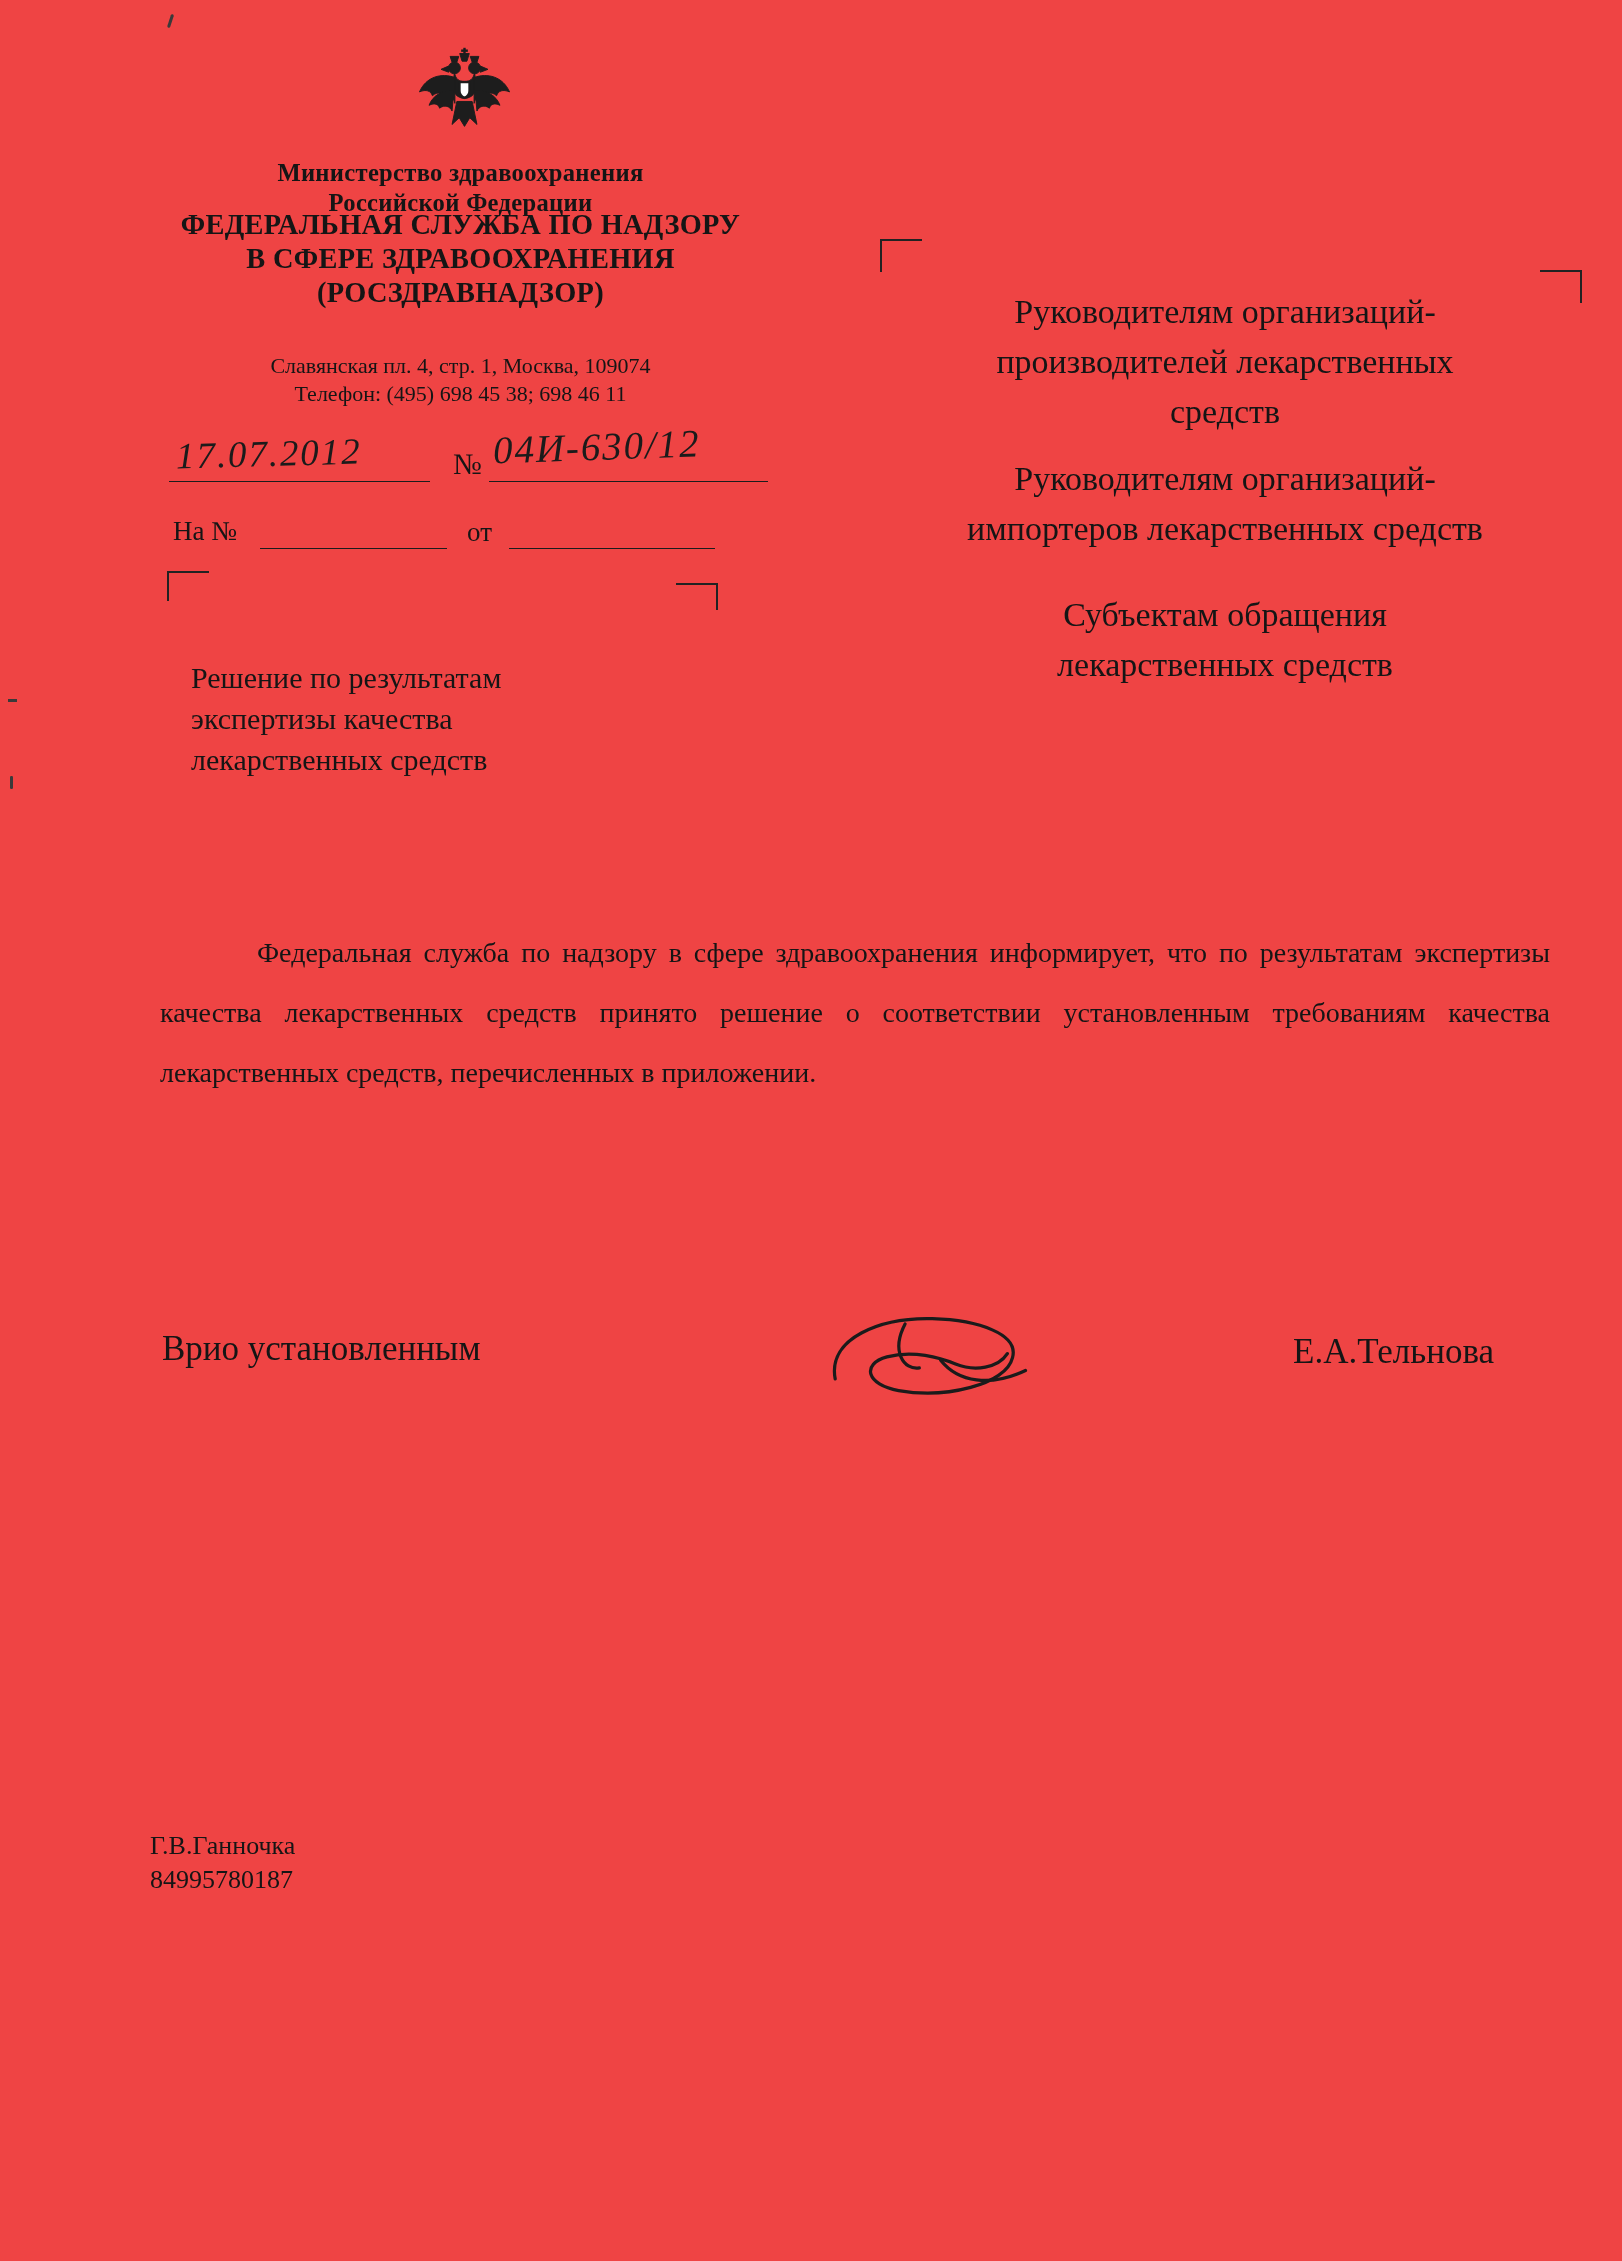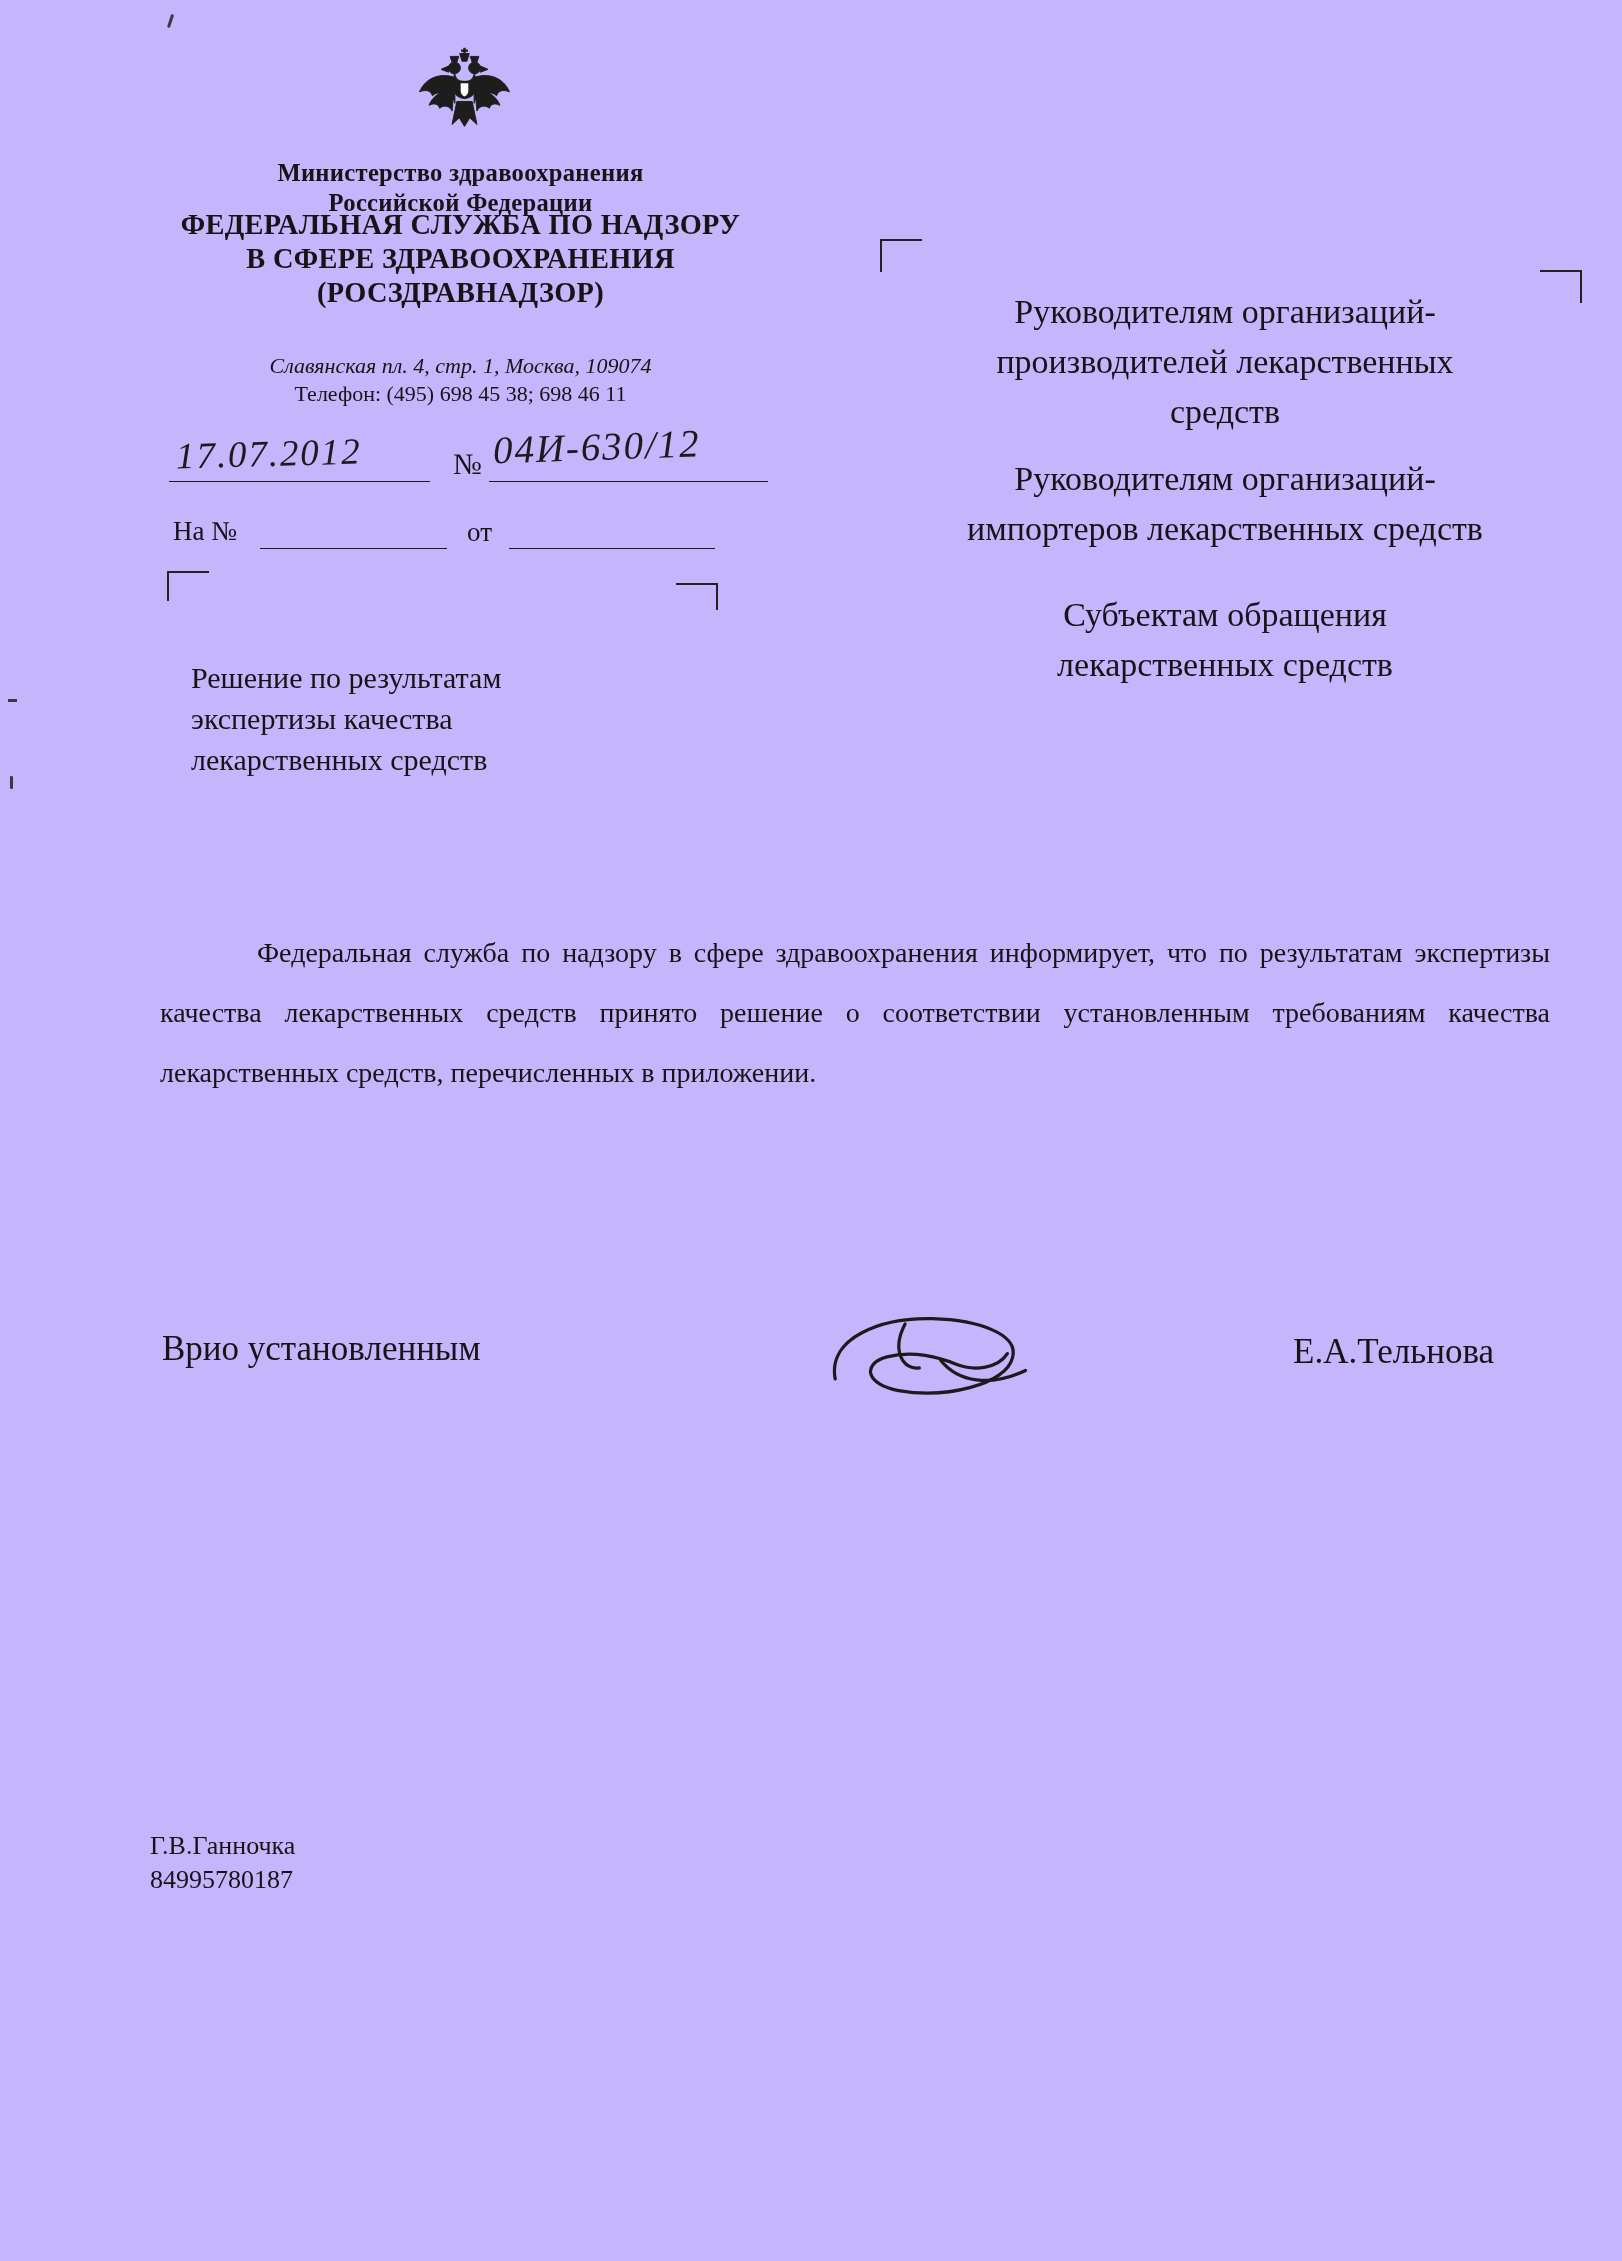--- a/index.html
+++ b/index.html
@@ -1,33 +1,33 @@
 <!DOCTYPE html>
 <html style="font-size:10.3px"><head>
 <meta charset="utf-8">
 <style>
   html,body{margin:0;padding:0;background:#e8e8e8;}
   .page{
     position:relative;
     width:1623px;height:2261px;
     margin:0 auto;
-    background:#c4b5fd;
+    background:#ef4444;
     font-family:"Liberation Serif","DejaVu Serif",serif;
     color:#151515;
     overflow:hidden;
   }
   .abs{position:absolute;}
   .center{text-align:center;}
 
   .emblem{left:407px;top:45px;width:115px;height:111px;}
   .emblem svg{width:100%;height:100%;}
 
   .ministry{left:194px;top:158px;width:533px;font-size:24.6px;line-height:30px;font-weight:bold;letter-spacing:0.3px;}
   .agency{left:150px;top:208px;width:621px;font-size:28.4px;line-height:34px;font-weight:bold;letter-spacing:0.3px;text-align:center;}
-  .address{left:150px;top:352px;width:621px;font-size:22px;line-height:27px;font-style:italic;}
+  .address{left:150px;top:352px;width:621px;font-size:22px;line-height:27px;}
   .phone{left:150px;top:380px;width:621px;font-size:22px;line-height:27px;}
 
   .hand{
     font-style:italic;
     font-size:37px;
     letter-spacing:1.9px;
     color:#1b1b1b;
     white-space:nowrap;
   }
   .hand-date{left:176px;top:432px;transform:rotate(-1.5deg);}

